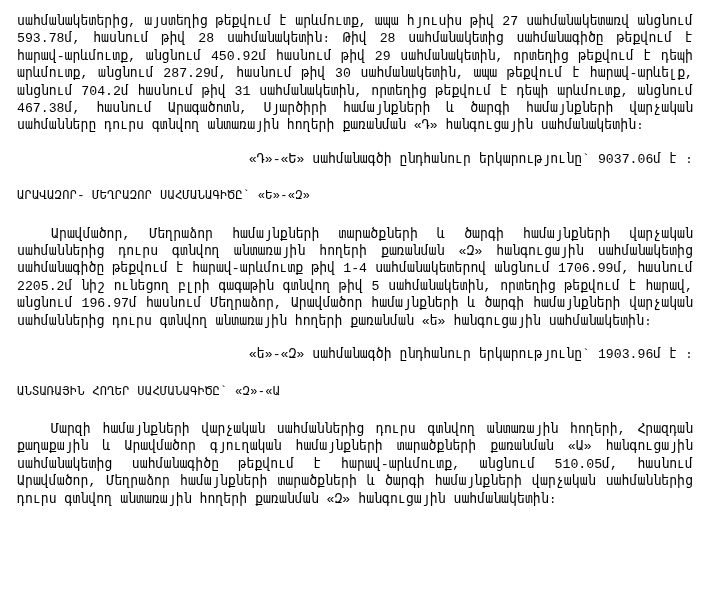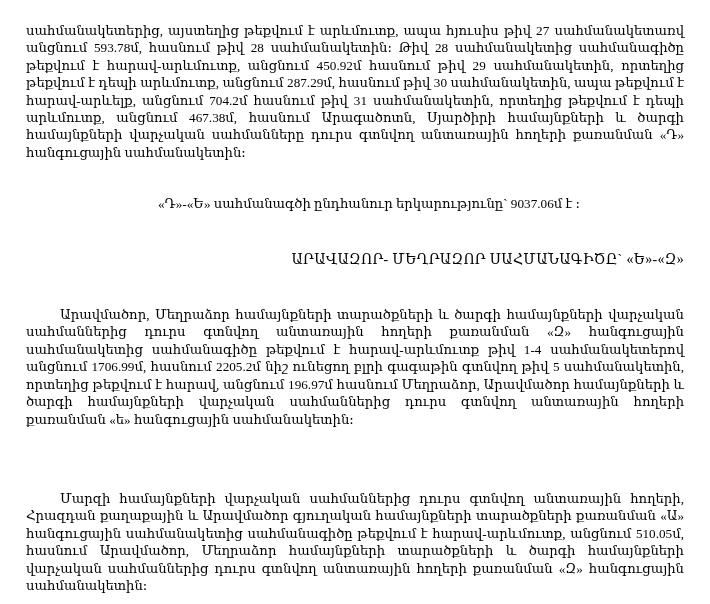--- a/index.html
+++ b/index.html
@@ -14,39 +14,40 @@
     color: #000000;
     overflow: hidden;
   }
   .page {
     width: 710px;
     height: 604px;
     box-sizing: border-box;
     padding: 10px 14px 0 14px;
   }
   p {
-    margin: 12px;
+    margin: 3px;
     font-size: 13.2px;
     line-height: 17.4px;
     text-align: justify;
     text-justify: inter-word;
+    font-family: Liberation Mono, monospace;
   }
   p.body-block {
     text-indent: 0;
   }
   p.indent {
     text-indent: 34px;
   }
   p.quote {
     text-indent: 28px;
-    text-align: center;
+    text-align: right;
   }
   p.heading {
-    text-align: right;
-    font-size: 14px;
+    text-align: left;
+    font-size: 12px;
     line-height: 17.4px;
     letter-spacing: 0.3px;
   }
   .gap-sm { height: 10px; }
   .gap-md { height: 14px; }
 </style>
 </head>
 <body>
 
 <div class="page">
@@ -60,23 +61,25 @@
   <div class="gap-md"></div>
 
   <p class="heading">ԱՐԱՎԱԶՈՐ- ՄԵՂՐԱԶՈՐ ՍԱՀՄԱՆԱԳԻԾԸ`  «Ե»-«Զ»</p>
 
   <div class="gap-md"></div>
 
   <p class="indent">Արավմածոր, Մեղրաձոր համայնքների տարածքների և ծարգի համայնքների վարչական սահմաններից դուրս գտնվող  անտառային հողերի քառանման «Զ» հանգուցային սահմանակետից սահմանագիծը թեքվում է հարավ-արևմուտք թիվ 1-4 սահմանակետերով անցնում 1706.99մ, հասնում 2205.2մ նիշ ունեցող բլրի գագաթին գտնվող թիվ 5 սահմանակետին, որտեղից թեքվում է հարավ, անցնում 196.97մ հասնում Մեղրաձոր, Արավմածոր համայնքների և ծարգի համայնքների վարչական սահմաններից դուրս գտնվող անտառային հողերի քառանման «ե» հանգուցային սահմանակետին։</p>
 
   <div class="gap-sm"></div>
 
+  <p class="quote">«ե»-«Զ» սահմանագծի ընդհանուր երկարությունը` 1903.96մ է ։</p>
 
   <div class="gap-md"></div>
 
+  <p class="heading">ԱՆՏԱՌԱՅԻՆ ՀՈՂԵՐ ՍԱՀՄԱՆԱԳԻԾԸ`  «Զ»-«Ա</p>
 
   <div class="gap-md"></div>
 
   <p class="indent">Մարզի համայնքների վարչական սահմաններից դուրս գտնվող  անտառային հողերի, Հրազդան քաղաքային և Արավմածոր գյուղական համայնքների տարածքների քառանման «Ա» հանգուցային սահմանակետից սահմանագիծը թեքվում է հարավ-արևմուտք, անցնում 510.05մ, հասնում Արավմածոր, Մեղրաձոր համայնքների տարածքների և ծարգի համայնքների վարչական սահմաններից դուրս գտնվող անտառային հողերի քառանման «Զ» հանգուցային սահմանակետին։</p>
 
   <div class="gap-sm"></div>
 
 
 </div>
 

